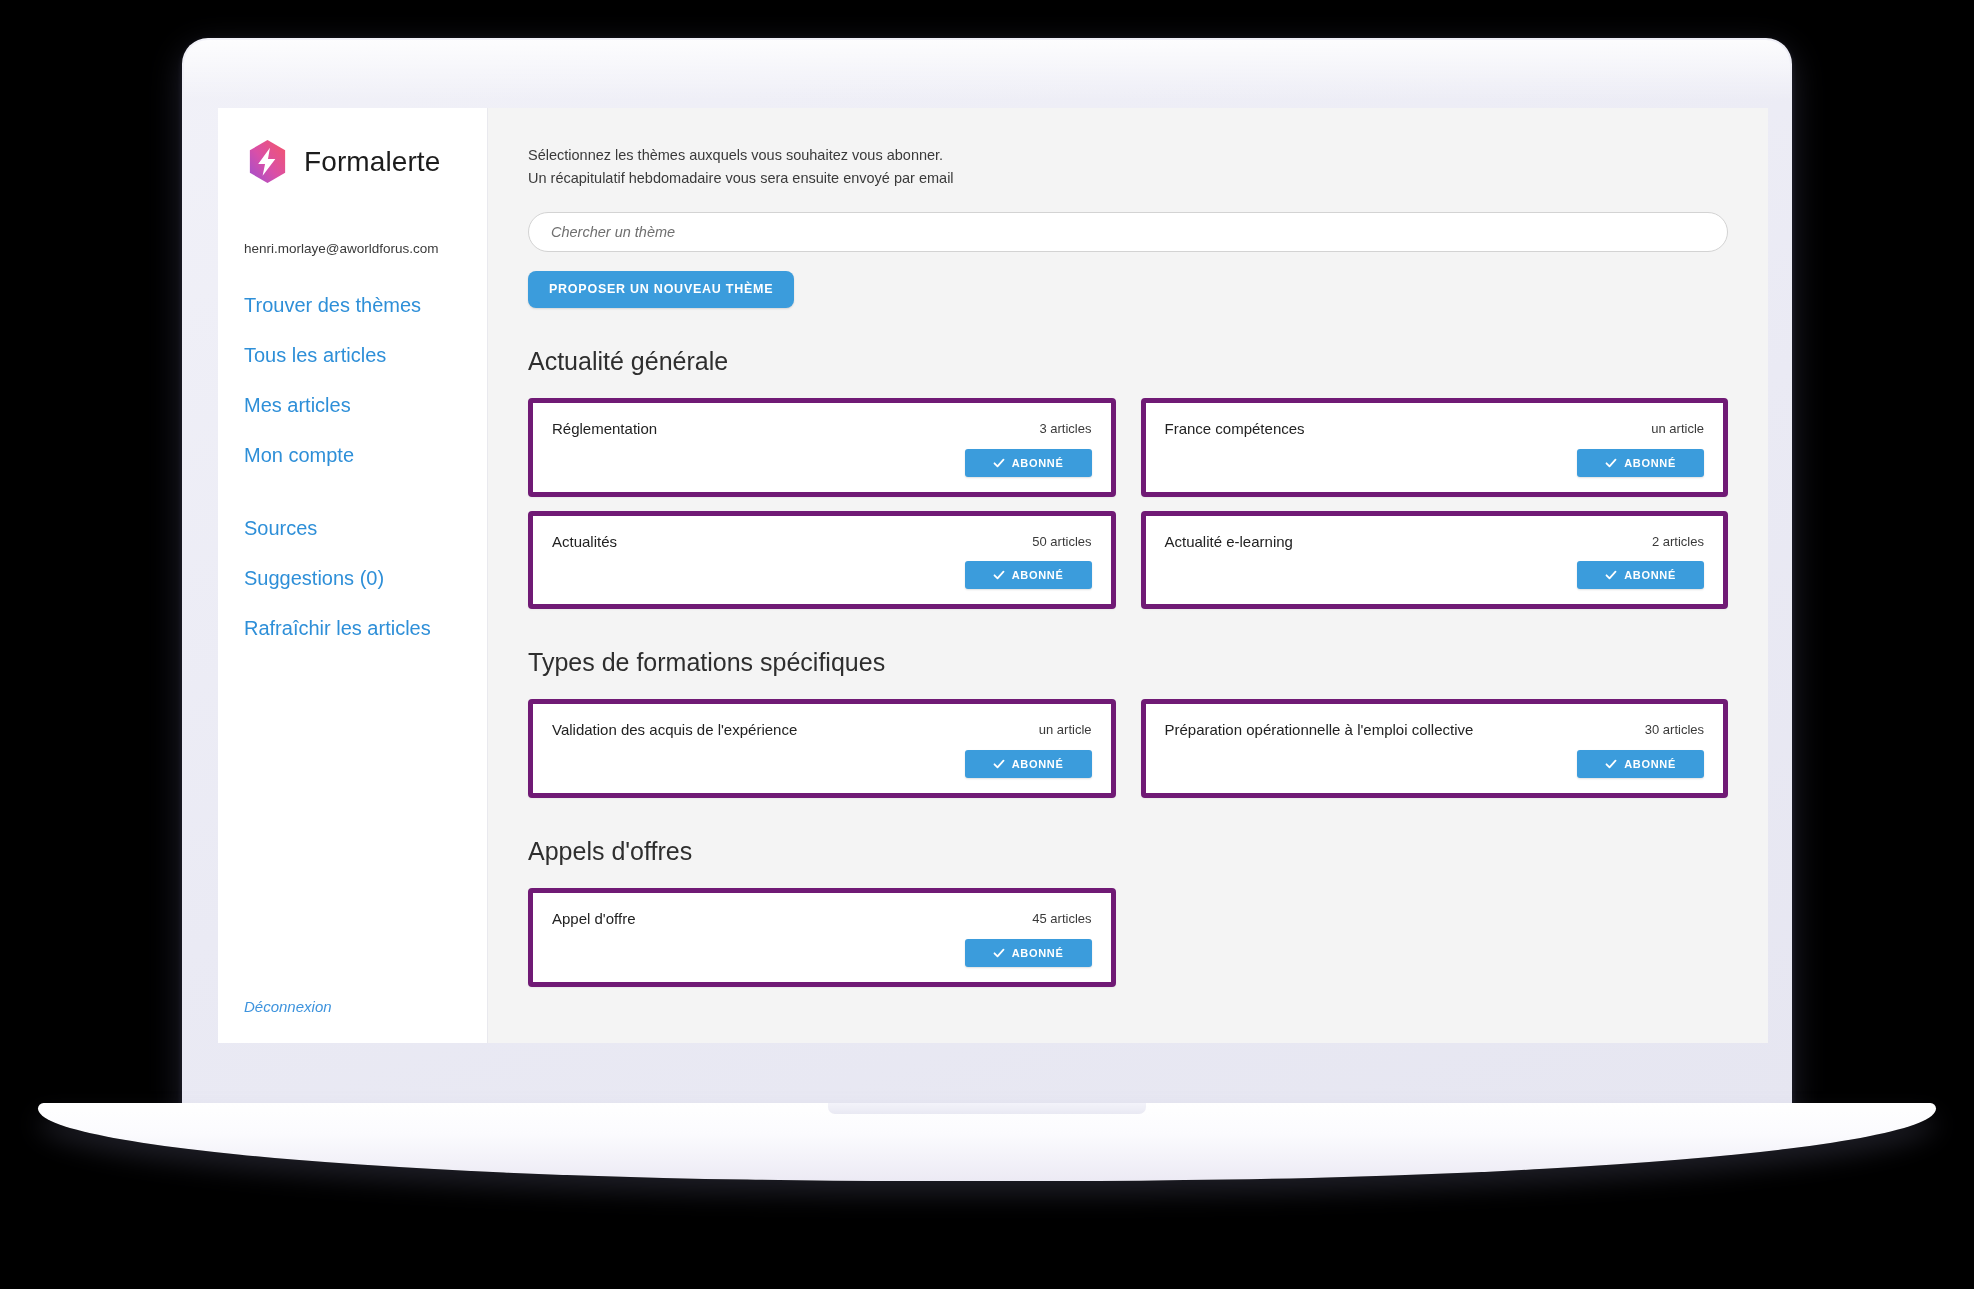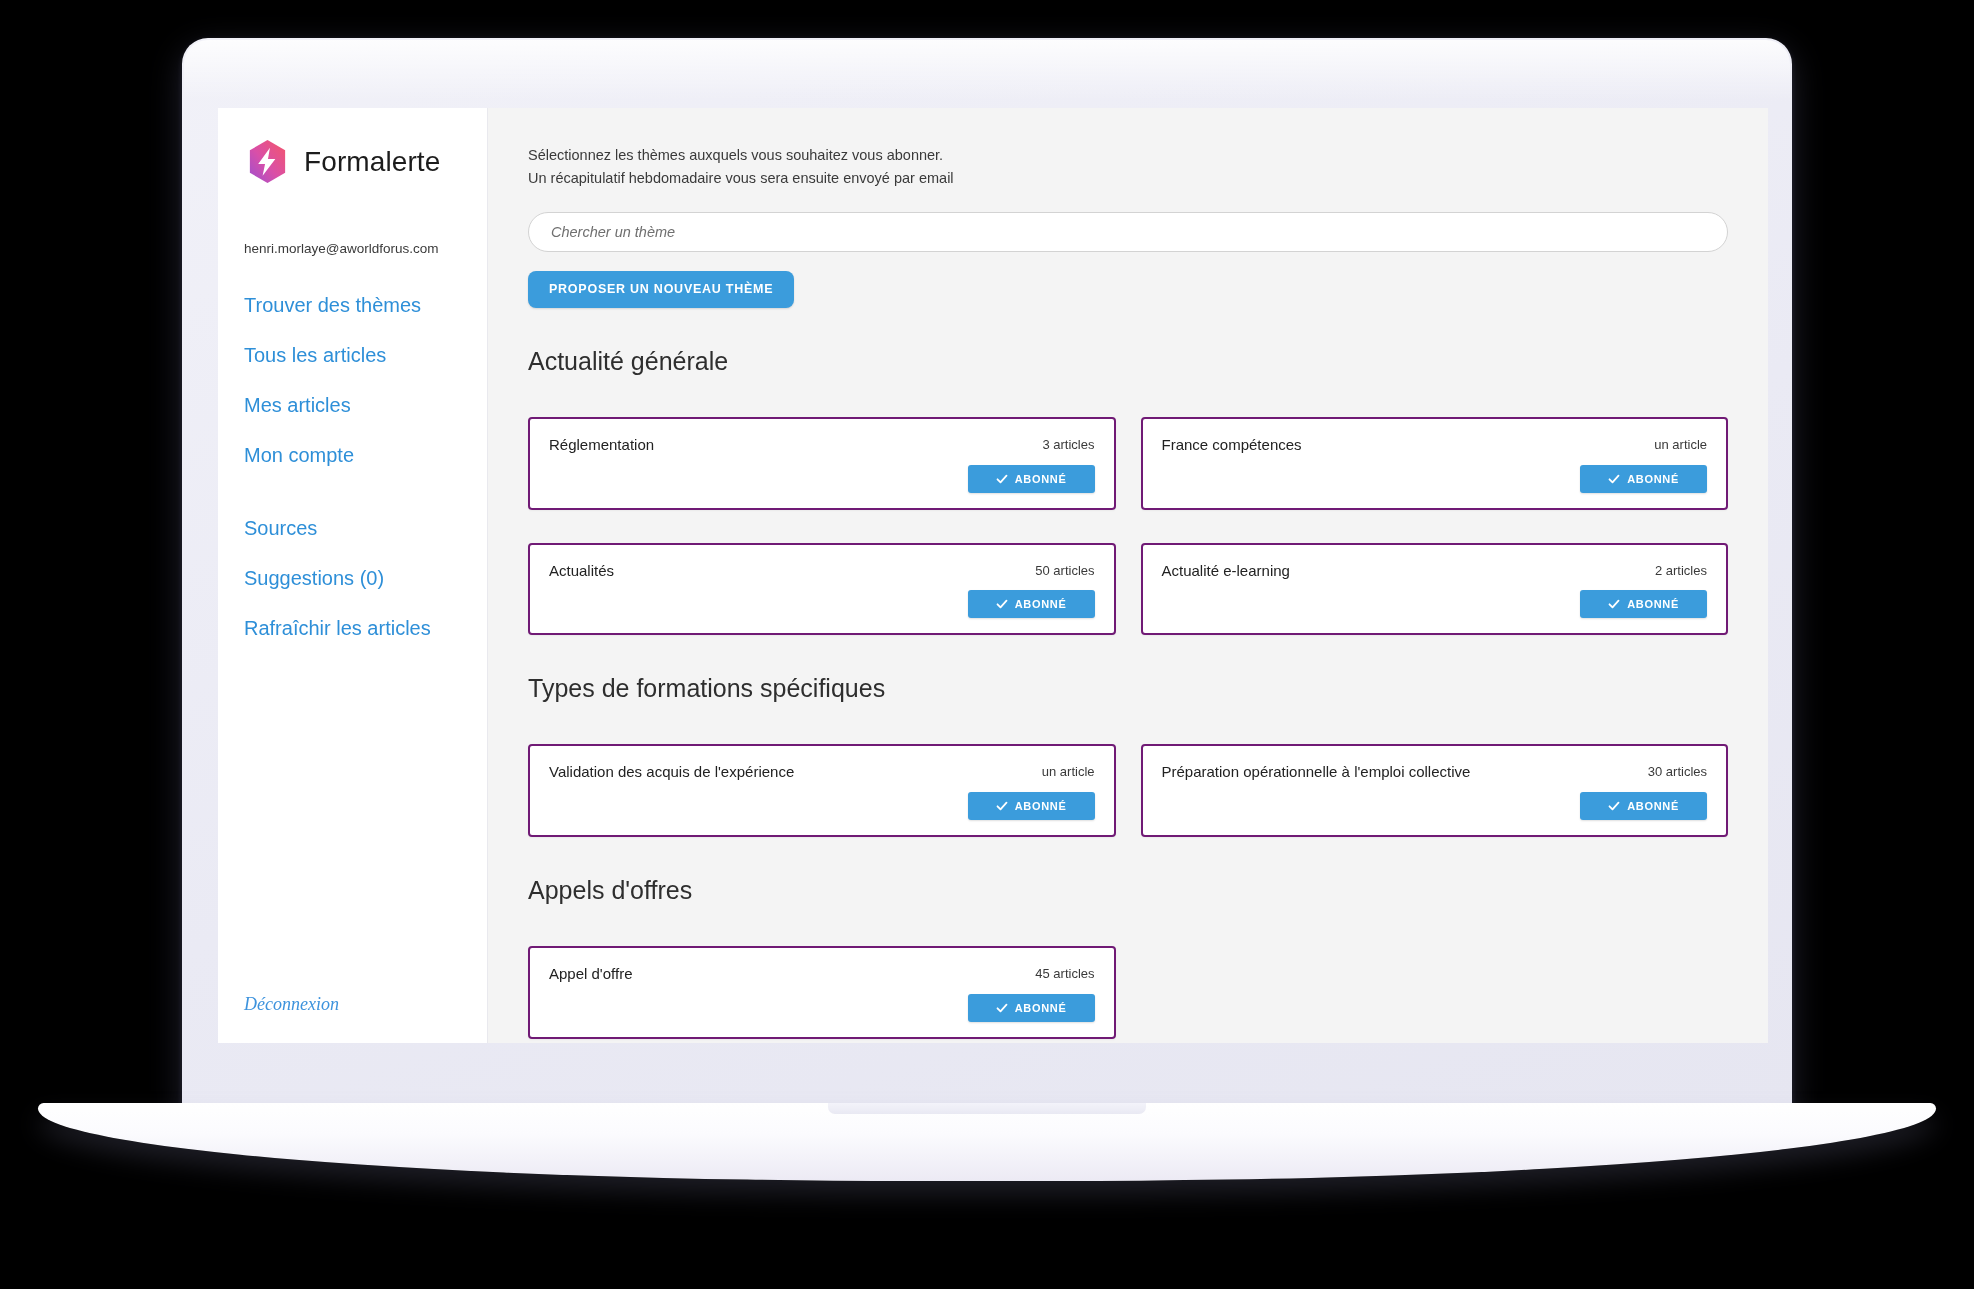--- a/index.html
+++ b/index.html
@@ -129,26 +129,25 @@
     margin-bottom: 27px;
     white-space: nowrap;
     cursor: pointer;
   }
   .nav-gap { height: 23px; }
 
   .logout {
     position: absolute;
     left: 26px;
     bottom: 28px;
-    font-size: 18px;
+    font-size: 15px;
     font-style: italic;
     color: #3d93dd;
     text-decoration: none;
     cursor: pointer;
-    font-family: Liberation Serif, serif;
   }
 
   
   .main {
     flex: 1 1 auto;
     background: #f4f4f4;
     padding: 36px 40px 0 40px;
     overflow: hidden;
   }
 
@@ -211,28 +210,27 @@
   }
 
   .card-grid {
     display: grid;
     grid-template-columns: 1fr 1fr;
     gap: 14px 25px;
   }
 
   .theme-card {
     background: #ffffff;
-    border: 2px solid #701a75;
+    border: 5px solid #701a75;
     border-radius: 4px;
     padding: 17px 19px 15px 19px;
     box-shadow: 0 1px 2px rgba(0,0,0,0.045);
     min-height: 92px;
     display: flex;
     flex-direction: column;
-    margin-top: 19px;
   }
 
   .card-top {
     display: flex;
     align-items: flex-start;
     justify-content: space-between;
     gap: 14px;
   }
 
   .card-title {

